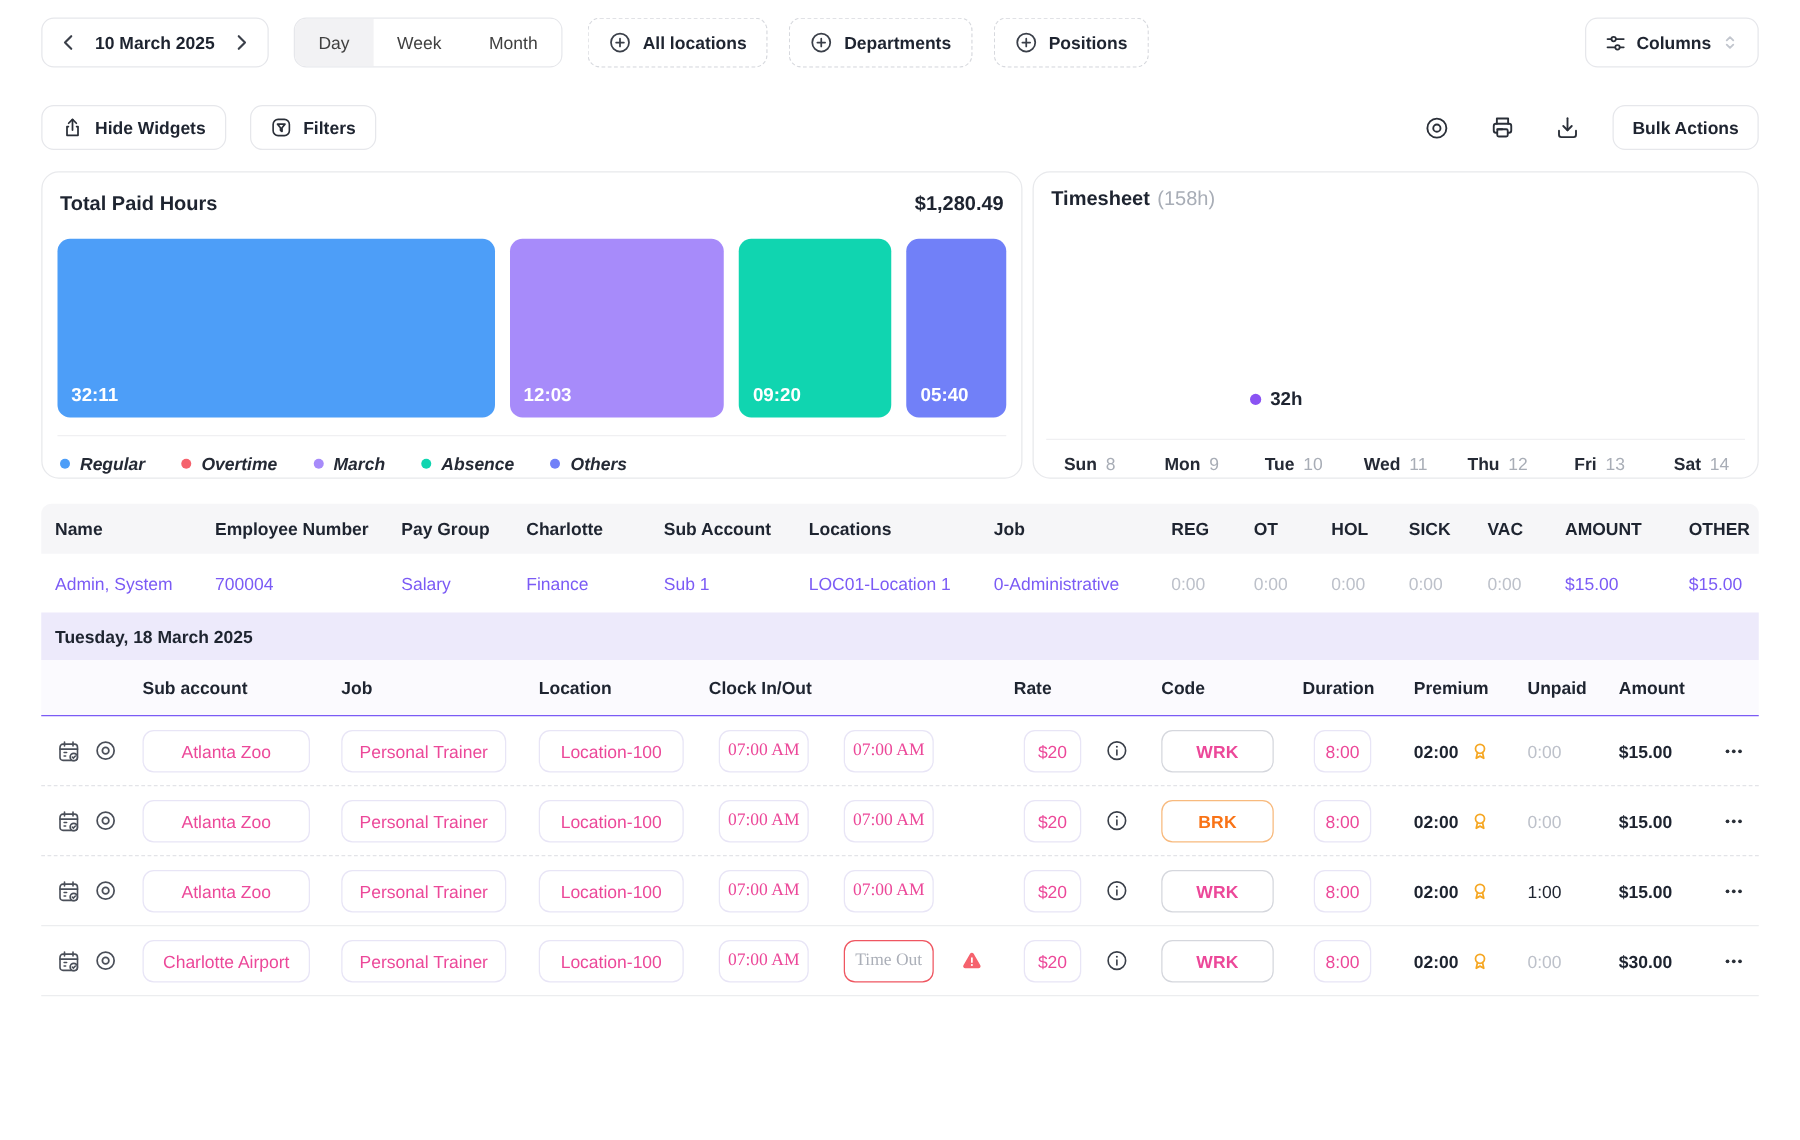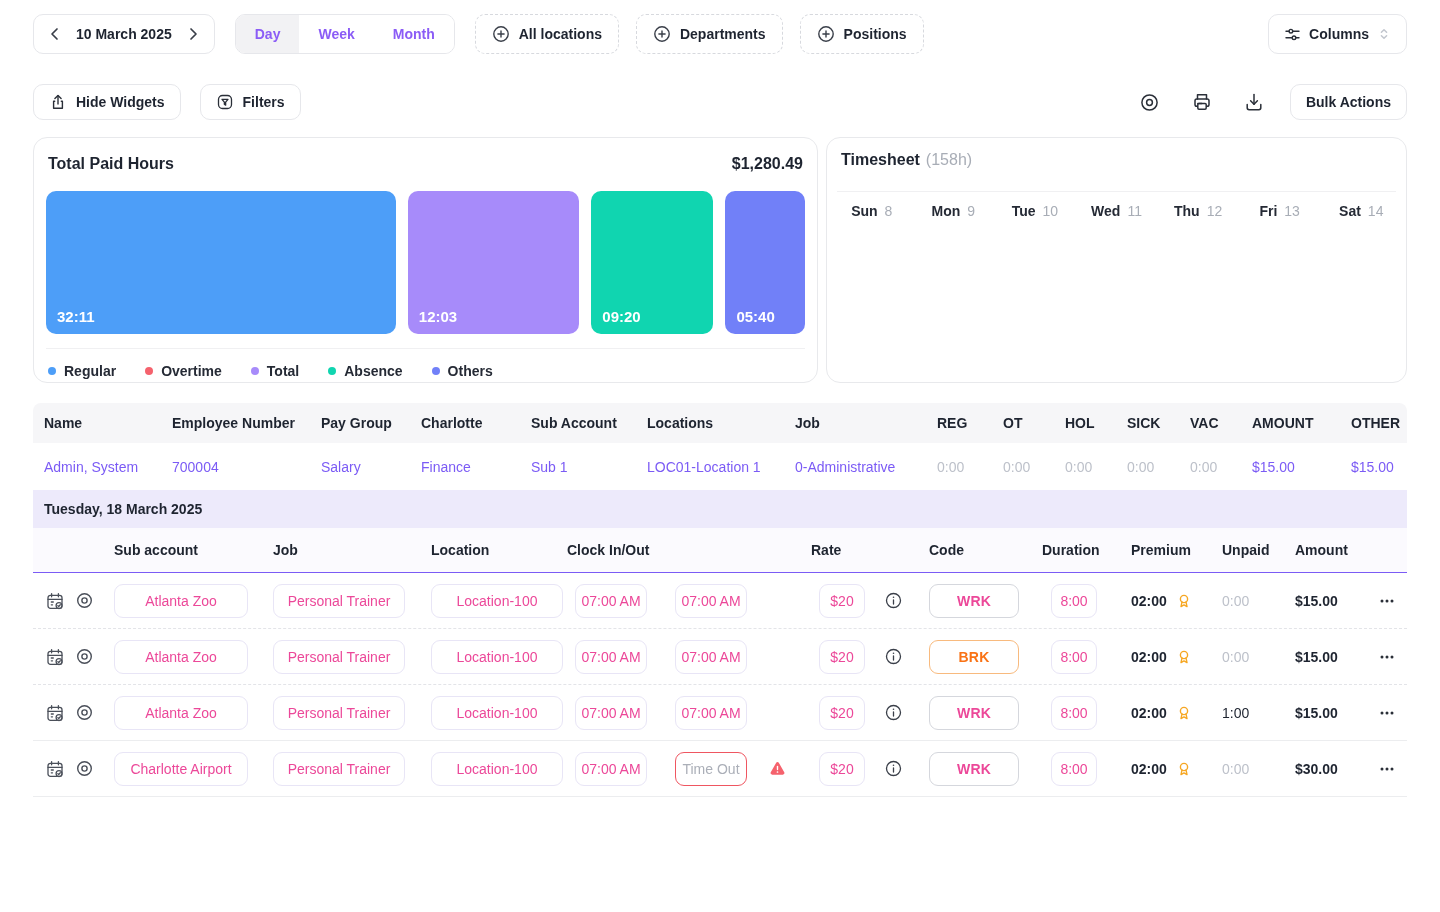--- a/index.html
+++ b/index.html
@@ -7,21 +7,21 @@
   body { font-family:"Liberation Sans","DejaVu Sans",sans-serif; color:#1E2430; font-size:14px; }
   .page { width:1440px; height:912px; padding:14px 33px 0; position:relative; }
 
   
   .row1 { display:flex; align-items:center; height:40px;text-align:center; }
   .btn { display:flex; align-items:center; gap:9px; height:40px; border:1px solid #E6E7EB; border-radius:10px; background:#fff; padding:0 15px; font-size:14px; font-weight:600; color:#1E2430; cursor:pointer; }
   .date-nav { display:flex; align-items:center; height:40px; border:1px solid #E6E7EB; border-radius:10px; padding:0 6px; }
   .nav-arrow { width:30px; height:32px; display:flex; align-items:center; justify-content:center; color:#3A3F49; cursor:pointer; }
   .date-label { font-weight:600; padding:0 6px; }
   .seg { display:flex; height:40px; border:1px solid #E6E7EB; border-radius:10px; overflow:hidden; margin-left:20px; }
-  .seg-item { display:flex; align-items:center; padding:0 19px; font-weight:700; color:#8b5cf6; cursor:pointer; background:#fff; }
+  .seg-item { display:flex; align-items:center; padding:0 19px; font-weight:400; color:#404040; cursor:pointer; background:#fff; }
   .seg-item.active { background:#F2F2F4; }
   .dashed-btn { display:flex; align-items:center; gap:9px; height:40px; border:1px dashed #D7D9DE; border-radius:10px; background:#fff; padding:0 16px; font-weight:600; cursor:pointer; }
   .ml17 { margin-left:17px; } .ml20 { margin-left:20px; }
   .columns-btn { margin-left:auto; gap:8px; }
   .sort-glyph { color:#C2C6CE; }
 
   
   .row2 { display:flex; align-items:center; height:36px; margin-top:30px; }
   .row2 .btn { height:36px; }
   .icon-btn { width:26px; height:26px; display:flex; align-items:center; justify-content:center; color:#2A2F38; cursor:pointer; }
@@ -36,21 +36,21 @@
   .card-head { display:flex; align-items:center; justify-content:space-between; padding:0 2px; height:26px; }
   .card-title { font-size:16px; font-weight:700; }
   .card-amount { font-size:16px; font-weight:700; }
   .ts-title-wrap { display:flex; gap:6px; align-items:baseline; padding:0 4px; height:26px; }
   .ts-total { font-size:16px; font-weight:500; color:#A8ADB6; }
 
   .ph-bars { display:flex; gap:12px; height:143px; margin-top:14px; }
   .ph-bar { border-radius:10px; position:relative; min-width:0; }
   .ph-bar span { position:absolute; left:11px; bottom:9px; color:#fff; font-size:15px; font-weight:700; }
   .ph-legend { display:flex; gap:29px; margin-top:14px; border-top:1px solid #F0F0F2; padding-top:14px; padding-left:2px; }
-  .leg-item { display:flex; align-items:center; gap:8px; font-weight:600; color:#252A35; }
+  .leg-item { display:flex; align-items:center; gap:8px; font-weight:600; color:#252A35;font-style:italic; }
   .dot { width:8px; height:8px; border-radius:50%; flex:0 0 auto; }
 
   .ts-chart { display:flex; gap:12px; align-items:flex-end; height:147px; margin-top:13px; }
   .ts-col { flex:1; display:flex; flex-direction:column; justify-content:flex-end; position:relative; }
   .ts-bar { width:100%; border-radius:10px; background:#F4F4F5; }
   .ts-bar.hl { background:#8A53F3; }
   .ts-tip { display:flex; align-items:center; gap:7px; margin-bottom:9px; font-size:15px; font-weight:700; color:#1E2430; white-space:nowrap; }
   .ts-tip .dot { width:9px; height:9px; }
   .ts-days { display:flex; gap:12px; border-top:1px solid #F0F0F2; margin-top:14px; padding-top:11px;text-align:right; }
   .ts-day { flex:1; display:flex; justify-content:center; gap:7px; font-size:14px; }
@@ -68,26 +68,26 @@
   .day-title { background:#EDEAFB; height:38px; display:flex; align-items:center; padding-left:11px; font-weight:600; }
 
   
   .det-grid { display:grid; grid-template-columns:81px 159px 158px 136px 244px 118px 113px 89px 91px 73px 83px 1fr; align-items:center; }
   .det-head { background:#FBFAFE; height:45px; border-bottom:1px solid #7B5BF5; font-weight:600; }
   .det-row { height:56px; }
   .sep-dashed { border-bottom:1.5px dashed #E3E4E8; }
   .sep-solid { border-bottom:1px solid #ECEDEF; }
   .row-icons { display:flex; align-items:center; gap:9px; padding-left:12px; color:#4A4F59; }
   .pill { height:34px; border:1px solid #E8E5F6; border-radius:9px; display:flex; align-items:center; justify-content:center; font-size:14px; color:#ec4899; background:#fff; }
-  .pill-sub { width:134px; } .pill-job { width:132px; } .pill-loc { width:132px; }
+  .pill-sub { width:134px; } .pill-job { width:132px; } .pill-loc { width:116px; }
   .pill-clk { width:72px; } .pill-rate { width:46px; } .pill-dur { width:46px; }
   .pill-code { width:90px; font-weight:700; border-color:#D5D7DD; letter-spacing:.2px; }
   .pill-code.brk { color:#F97316; border-color:#F8BA7E; }
   .pill-timeout { border-color:#EF5661; color:#ABAFB8; }
-  .clock-cell { display:flex; align-items:center; gap:28px; padding-left:8px; }
+  .clock-cell { display:flex; align-items:center; gap:28px; padding-left:8px;font-family:Liberation Serif, serif; }
   .warn-gap { margin-left:-6px; }
   .rate-cell { display:flex; align-items:center; gap:20px; padding-left:8px; }
   .dur-cell { padding-left:9px; }
   .prem-cell { display:flex; align-items:center; gap:9px; font-weight:600; }
   .amt { font-weight:600; }
   .menu-cell { display:flex; justify-content:flex-start; color:#2A2F38; cursor:pointer; }
   .info-ic { color:#3A3F49; cursor:pointer; }
   .amber { color:#F6A723; }
   .red-warn { color:#F5626D; }
   svg { display:block; }
@@ -225,37 +225,64 @@
         <div class="leg-item">
             <span class="dot" style="background: rgb(77, 158, 248);"></span>
             <span>Regular</span>
           </div>
         <div class="leg-item">
             <span class="dot" style="background: rgb(245, 98, 109);"></span>
             <span>Overtime</span>
           </div>
         <div class="leg-item">
             <span class="dot" style="background: rgb(167, 139, 250);"></span>
-            <span>Total</span>
+            <span>March</span>
           </div>
         <div class="leg-item">
             <span class="dot" style="background: rgb(16, 213, 176);"></span>
             <span>Absence</span>
           </div>
         <div class="leg-item">
             <span class="dot" style="background: rgb(113, 128, 248);"></span>
             <span>Others</span>
           </div>
       </div>
     </div>
 
     <div class="card card-ts">
       <div class="ts-title-wrap">
         <div class="card-title">Timesheet</div>
         <div class="ts-total">(158h)</div>
+      </div>
+      <div class="ts-chart">
+        <div class="ts-col">
+            <div class="ts-bar" style="height: 31%;"></div>
+          </div>
+        <div class="ts-col">
+            <div class="ts-bar" style="height: 100%;"></div>
+          </div>
+        <div class="ts-col">
+          <div class="ts-tip">
+              <span class="dot" style="background: rgb(138, 83, 243);"></span>
+              <span>32h</span>
+            </div>
+          <div class="ts-bar hl" style="height: 54%;"></div>
+        </div>
+        <div class="ts-col">
+            <div class="ts-bar" style="height: 68%;"></div>
+          </div>
+        <div class="ts-col">
+            <div class="ts-bar" style="height: 78%;"></div>
+          </div>
+        <div class="ts-col">
+            <div class="ts-bar" style="height: 100%;"></div>
+          </div>
+        <div class="ts-col">
+            <div class="ts-bar" style="height: 37%;"></div>
+          </div>
       </div>
       <div class="ts-days">
         <div class="ts-day">
             <b>Sun</b>
             <span>8</span>
           </div>
         <div class="ts-day">
             <b>Mon</b>
             <span>9</span>
           </div>

